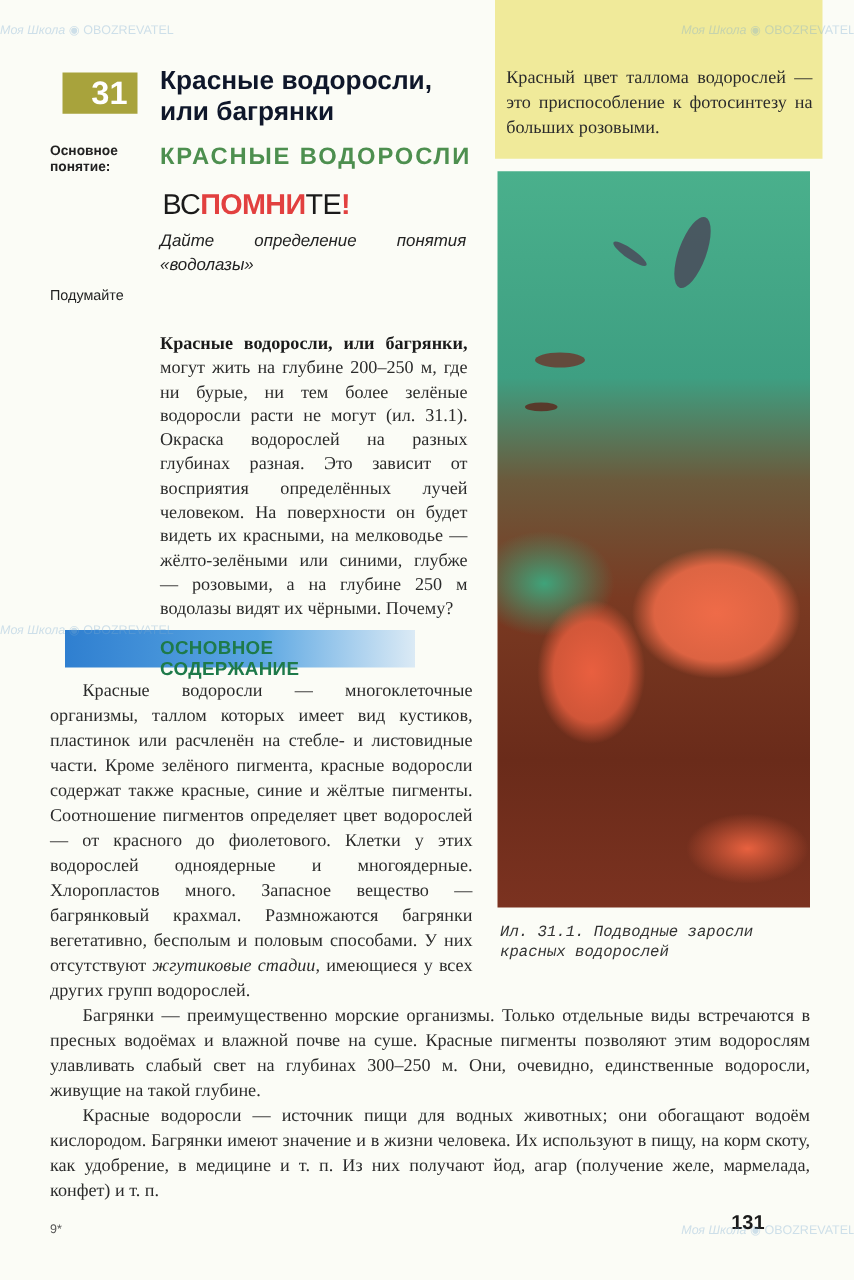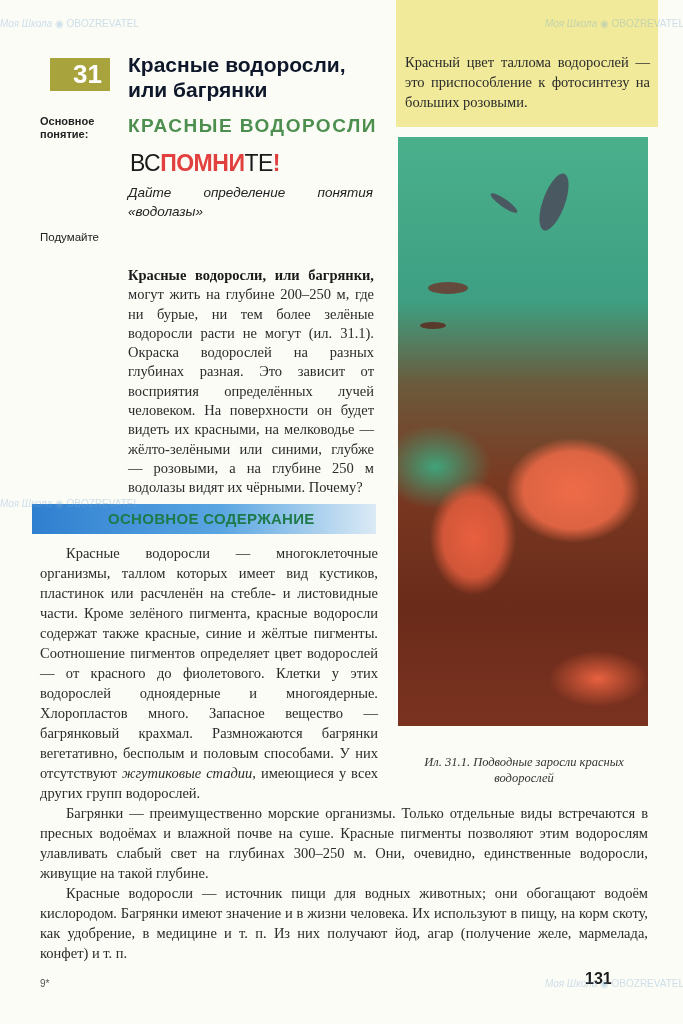--- a/index.html
+++ b/index.html
@@ -8,35 +8,35 @@
   .num-badge { position:absolute; left:50px; top:58px; width:60px; height:33px; background:#a8a33c; color:#fff; font-family:"Liberation Sans", sans-serif; font-weight:bold; font-size:26px; line-height:33px; text-align:right; padding-right:8px; box-sizing:border-box; }
   .title { position:absolute; left:128px; top:52px; font-family:"Liberation Sans", sans-serif; font-weight:bold; font-size:21px; line-height:25px; color:#0f172a; width:270px; }
   .concept-label { position:absolute; left:40px; top:115px; width:70px; font-family:"Liberation Sans", sans-serif; font-weight:bold; font-size:11px; line-height:13px; text-align:left; color:#222; }
   .concept-value { position:absolute; left:128px; top:115px; font-family:"Liberation Sans", sans-serif; font-weight:bold; font-size:19px; letter-spacing:1.5px; color:#4d8f4f; }
   .remember { position:absolute; left:130px; top:150px; font-family:"Liberation Sans", sans-serif; font-size:23px; color:#1a1a1a; letter-spacing:-0.5px; }
   .remember .red { color:#e2403f; font-weight:bold; }
   .remember-q { position:absolute; left:128px; top:183px; width:245px; font-family:"Liberation Sans", sans-serif; font-style:italic; font-size:13.5px; line-height:19px; color:#222; text-align:justify; }
   .think-label { position:absolute; left:40px; top:231px; font-family:"Liberation Sans", sans-serif; font-weight:normal; font-size:11.5px; color:#222; }
   .think-text { position:absolute; left:128px; top:226px; width:246px; font-size:14.5px; line-height:19.3px; text-align:justify; color:#2b2b2b;margin-top:40px; }
   .think-text b { color:#1a1a1a; }
-  .banner { position:absolute; left:32px; top:504px; width:344px; height:30px; background:linear-gradient(90deg,#2f7fd0 0%, #5aa6e2 55%, #dbeaf5 100%); }
+  .banner { position:absolute; left:52px; top:504px; width:280px; height:30px; background:linear-gradient(90deg,#2f7fd0 0%, #5aa6e2 55%, #dbeaf5 100%); }
   .banner span { position:absolute; left:76px; top:6px; font-family:"Liberation Sans", sans-serif; font-weight:bold; font-size:15px; color:#1e7a4a; letter-spacing:0.3px; }
   .body-left { position:absolute; left:40px; top:543px; width:338px; font-size:14.5px; line-height:20px; text-align:justify; color:#2b2b2b; }
   .body-full { position:absolute; left:40px; top:803px; width:608px; font-size:14.5px; line-height:20px; text-align:justify; color:#2b2b2b; }
   p { margin:0; text-indent:26px; }
   .side-note { position:absolute; left:405px; top:52px; width:245px; font-size:14.5px; line-height:20px; color:#2b2b2b; text-align:justify; }
   .figure { position:absolute; left:398px; top:137px; width:250px; height:589px; overflow:hidden;
     background:
       radial-gradient(ellipse 90px 70px at 70% 60%, #ef6b48 0%, rgba(239,107,72,0.85) 55%, transparent 75%),
       radial-gradient(ellipse 60px 80px at 30% 68%, #e95f3f 0%, rgba(233,95,63,0.8) 50%, transparent 72%),
       radial-gradient(ellipse 70px 40px at 80% 92%, #e8613f 0%, transparent 70%),
       radial-gradient(ellipse 80px 60px at 15% 56%, #3fa37a 0%, transparent 70%),
       linear-gradient(180deg, #4ab08c 0%, #3e9f82 28%, #6b5a3c 42%, #7a3a22 58%, #6a2b1a 80%, #7b3220 100%); }
   .fish { position:absolute; background:#4a4a5a; border-radius:50%; opacity:0.85; }
-  .caption { position:absolute; left:400px; top:754px; width:248px; text-align:center; font-style:italic; font-size:12.5px; line-height:16px; color:#333; }
+  .caption { position:absolute; left:400px; top:738px; width:248px; font-style:italic; font-size:12.5px; line-height:16px; color:#333;font-family:Liberation Mono, monospace; }
   .page-left { position:absolute; left:40px; top:978px; font-family:"Liberation Sans", sans-serif; font-size:10px; color:#555; }
   .page-num { position:absolute; left:585px; top:970px; font-family:"Liberation Sans", sans-serif; font-weight:bold; font-size:16px; color:#1a1a1a; }
   .wm { position:absolute; font-family:"Liberation Sans", sans-serif; font-size:10px; color:rgba(120,170,210,0.35); white-space:nowrap; pointer-events:none; }
   .wm i { font-style:italic; }
 </style>
 </head>
 <body>
 
 <div class="sidebar-bg"></div>
 

